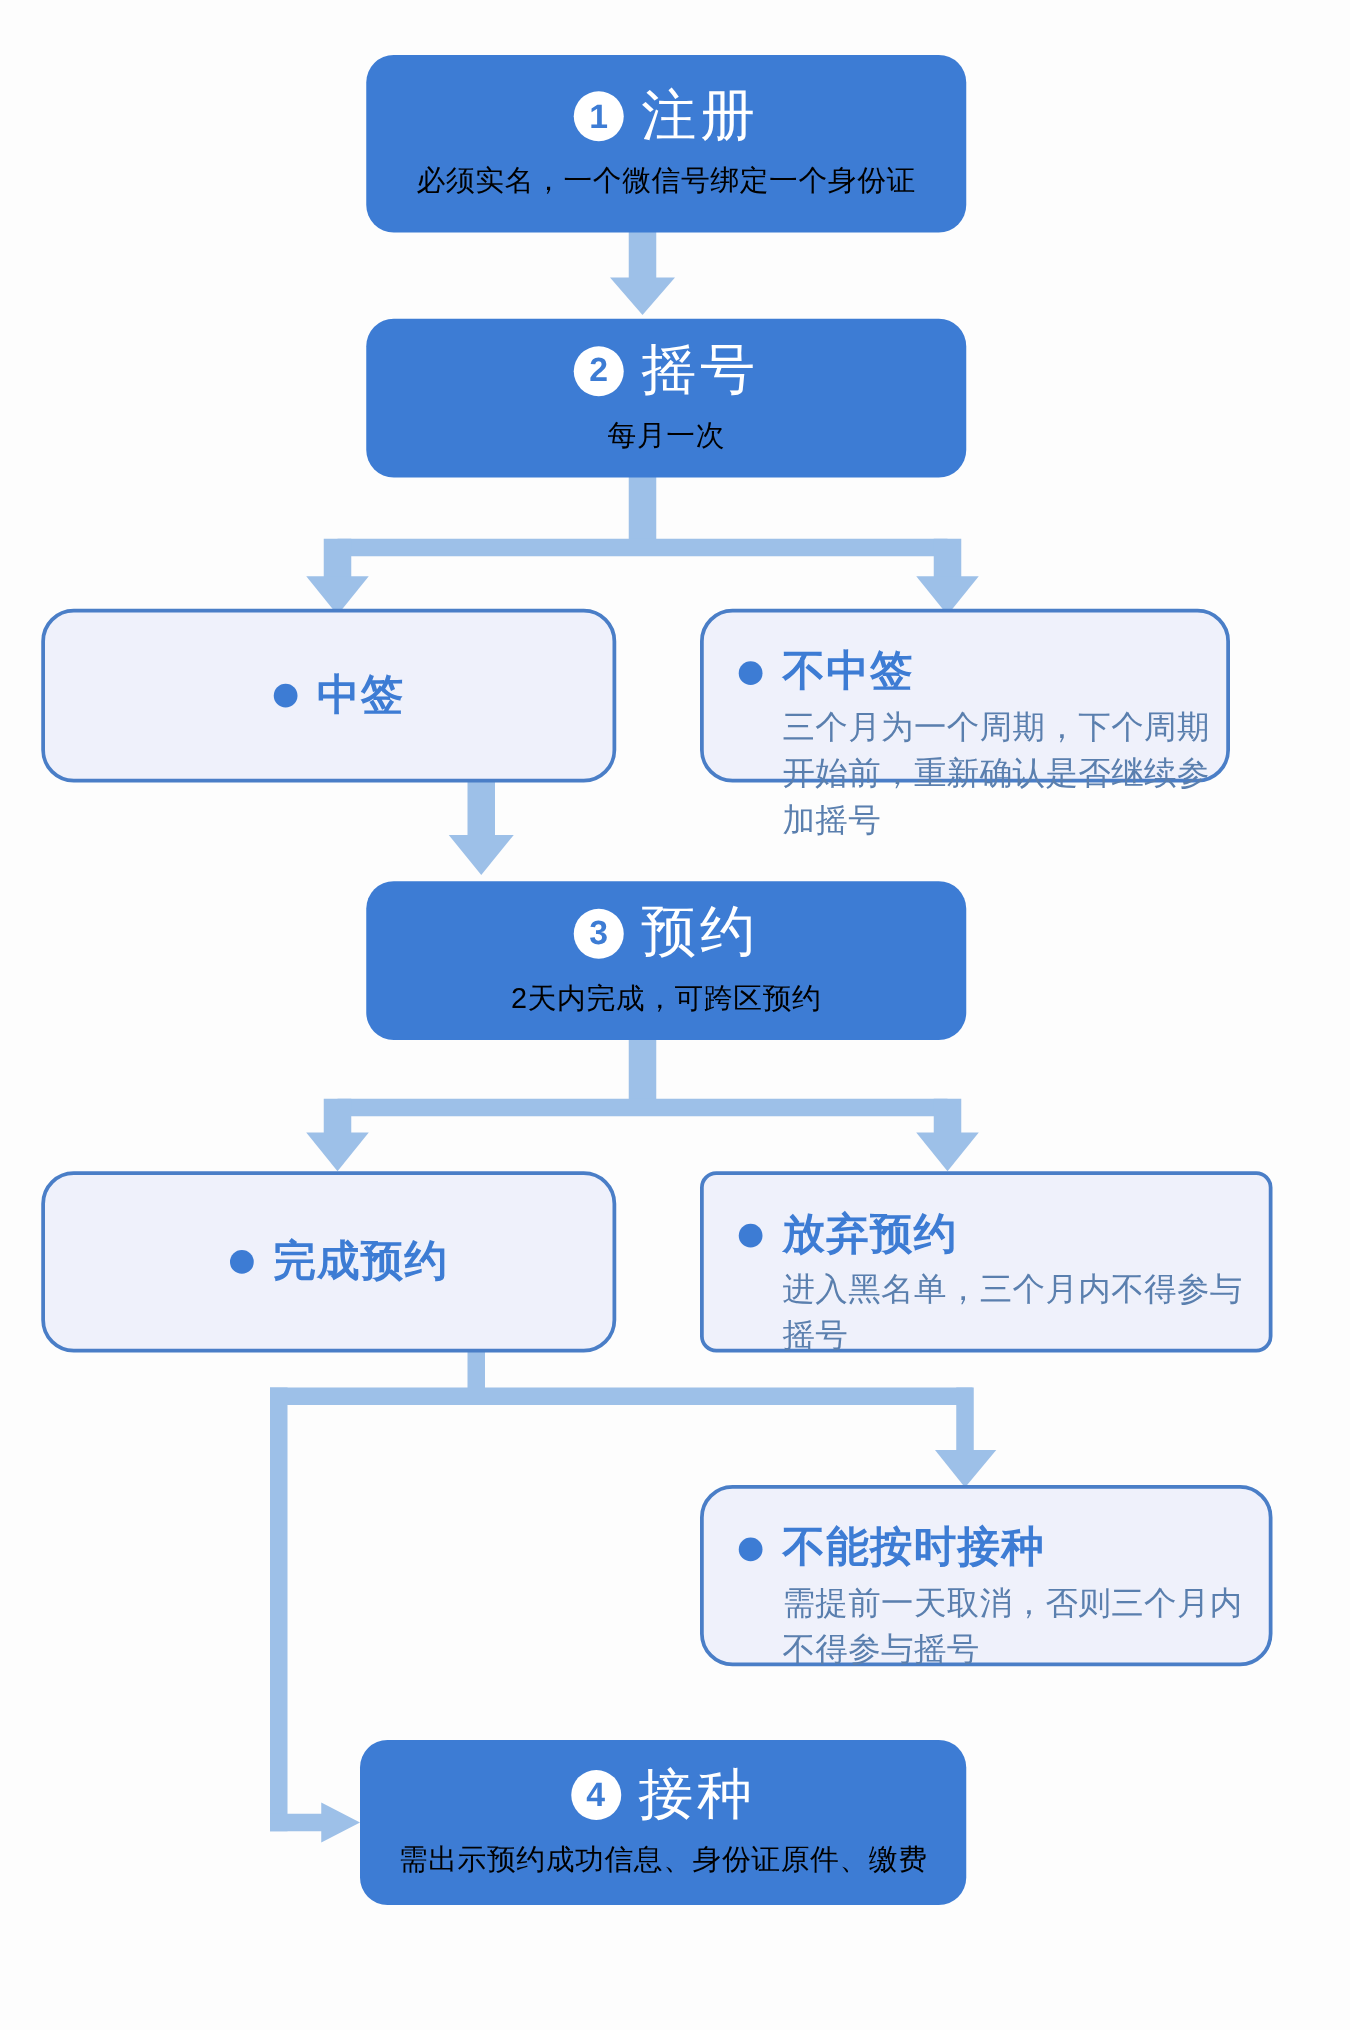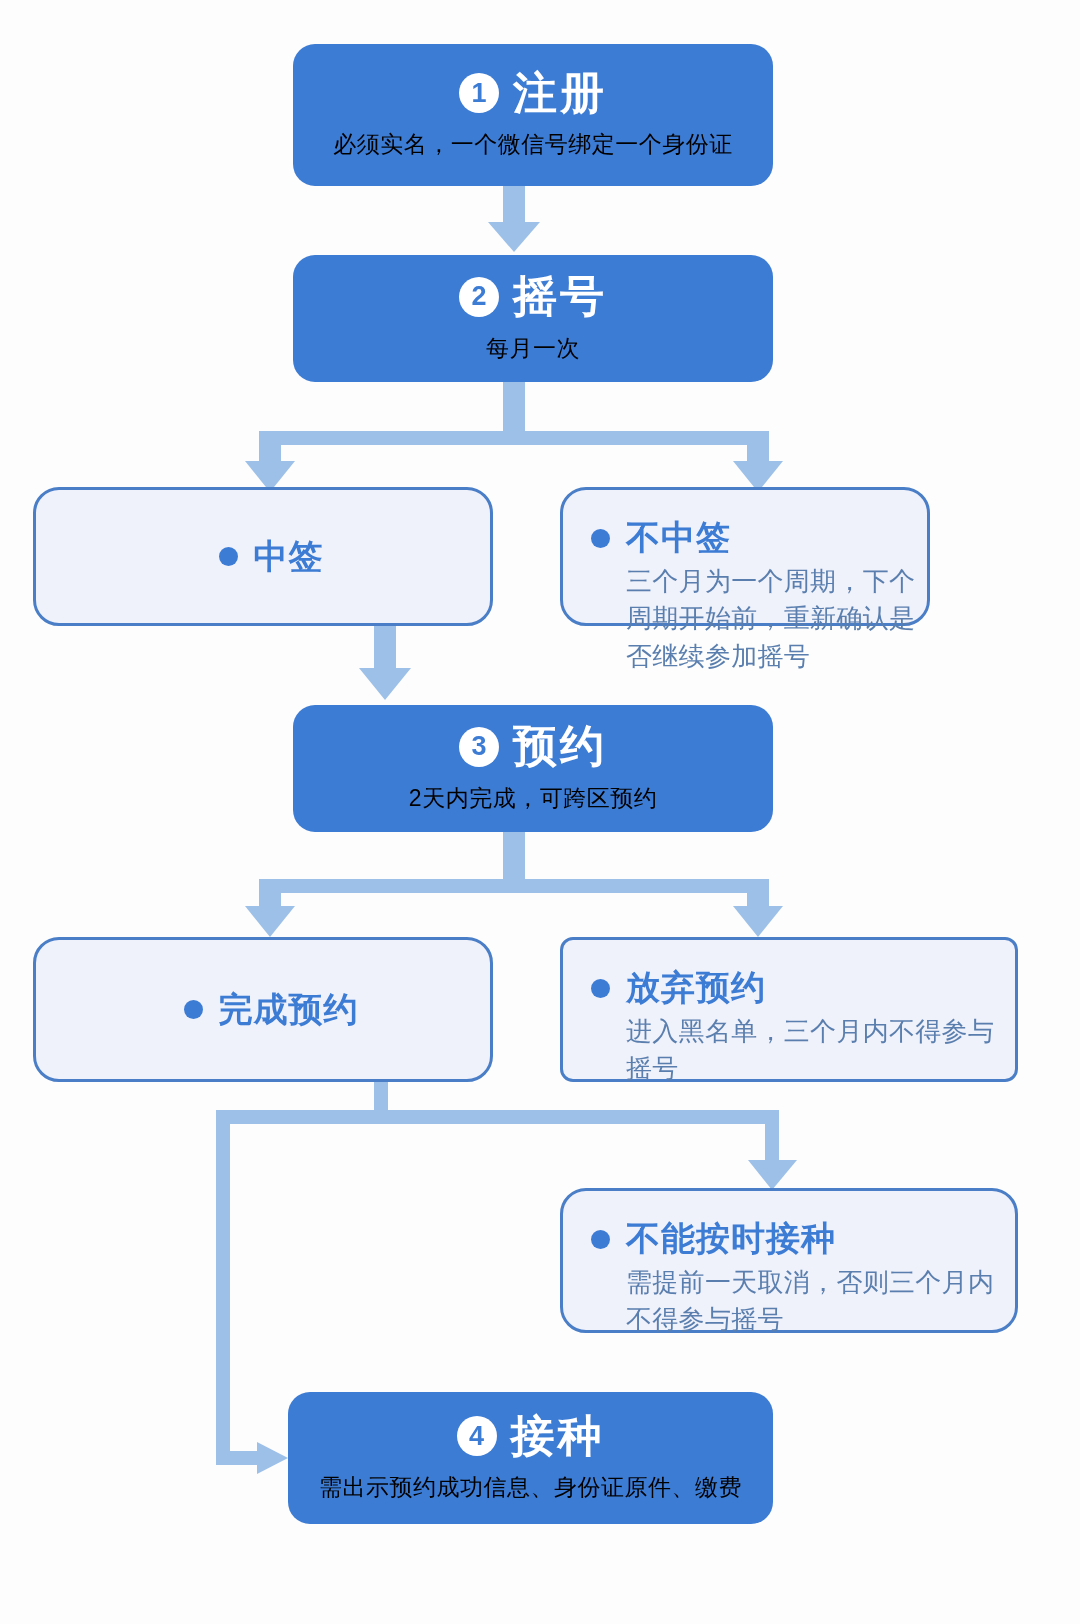--- a/index.html
+++ b/index.html
@@ -55,21 +55,21 @@
     font-size: 27px;
     font-weight: bold;
     display: flex;
     align-items: center;
     justify-content: center;
     line-height: 1;
     flex: 0 0 auto;
   }
   .step-title {
     font-size: 44px;
-    font-weight: bold;
+    font-weight: normal;
     letter-spacing: 3px;
     line-height: 1.05;
   }
   .step-sub {
     font-size: 23px;
     margin-top: 14px;
     color: #000000;
     letter-spacing: 0.5px;
     text-align: center;
     line-height: 1.3;
@@ -198,21 +198,21 @@
     <div class="step-sub">每月一次</div>
   </div>
 
   <div class="outcome-box centered" style="left:33px; top:487px; width:460px; height:139px;">
     <div class="outcome-inner">
       <span class="bullet"></span>
       <span class="outcome-title">中签</span>
     </div>
   </div>
 
-  <div class="outcome-box" style="left:560px; top:487px; width:370px; height:139px;">
+  <div class="outcome-box" style="left:560px; top:487px; width:424px; height:139px;">
     <div class="outcome-inner outcome-pad">
       <span class="bullet"></span>
       <div>
         <div class="outcome-title">不中签</div>
         <div class="outcome-desc">三个月为一个周期，下个周期开始前，重新确认是否继续参加摇号</div>
       </div>
     </div>
   </div>
 
   <div class="step-box" style="left:293px; top:705px; width:480px; height:127px;">

